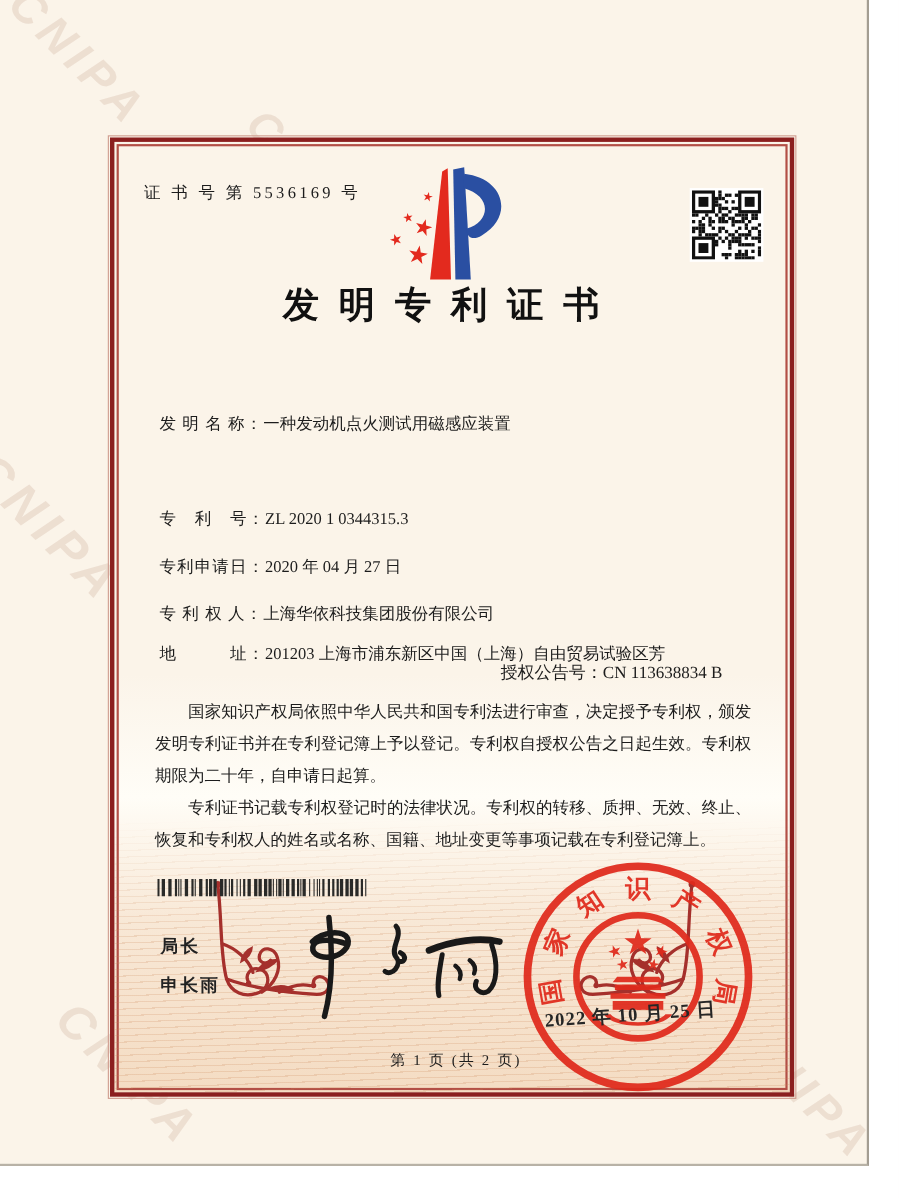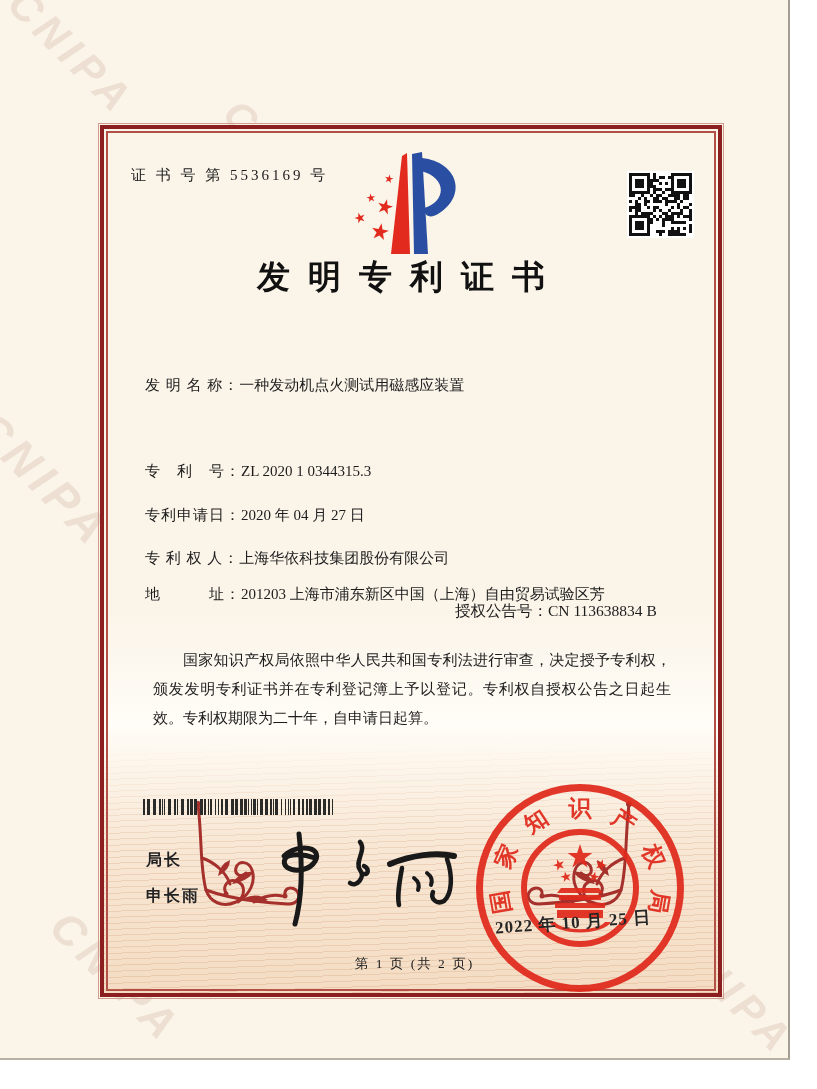--- a/index.html
+++ b/index.html
@@ -37,21 +37,21 @@
   .logo{position:absolute;left:338px;top:150px;}
   .qr{position:absolute;left:627px;top:171px;background:#fff;padding:2px;}
   .title{position:absolute;left:100px;top:255px;width:602px;text-align:center;
       font-size:33px;font-weight:bold;letter-spacing:18px;text-indent:18px;color:#111;}
   .frow{position:absolute;left:145px;font-size:15px;white-space:nowrap;margin-top:32px;}
   .frow .lbl{letter-spacing:1px;}
   .addr2{position:absolute;left:237px;font-size:15.5px;}
   .grant2{position:absolute;left:455px;font-size:15.5px;white-space:nowrap;}
   .paras{position:absolute;left:141px;top:634px;width:542px;font-size:15px;line-height:29px;
       text-align:justify;}
-  .paras p{margin:12px;text-indent:2em;}
+  .paras p{margin:0;text-indent:2em;}
   .barcode{position:absolute;left:143px;top:799px;}
   .sig-title{position:absolute;left:146px;top:850px;font-family:"Liberation Sans","DejaVu Sans",sans-serif;
       font-size:16px;font-weight:bold;color:#222;letter-spacing:2px;}
   .sig-name{position:absolute;left:146px;top:886px;font-family:"Liberation Sans","DejaVu Sans",sans-serif;
       font-size:16px;font-weight:bold;color:#222;letter-spacing:2px;}
   .signature{position:absolute;left:260px;top:822px;}
   
   .seal{position:absolute;left:476px;top:784px;width:208px;height:208px;opacity:0.93;}
   .seal-ring{position:absolute;inset:0;border:7px solid #e02a1c;border-radius:50%;}
   .seal-char{position:absolute;left:50%;top:50%;font-size:23px;font-weight:bold;color:#e02a1c;
@@ -301,20 +301,21 @@
       </div>
       <div class="frow" style="top:553px">
         <span class="lbl">地　　　址：</span><span>201203 上海市浦东新区中国（上海）自由贸易试验区芳</span>
       </div>
       <div class="grant2" style="top:601px">
         <span class="lbl">授权公告号：</span><span>CN 113638834 B</span>
       </div>
 
       <div class="paras">
         <p>国家知识产权局依照中华人民共和国专利法进行审查，决定授予专利权，颁发发明专利证书并在专利登记簿上予以登记。专利权自授权公告之日起生效。专利权期限为二十年，自申请日起算。</p>
+        <p>专利证书记载专利权登记时的法律状况。专利权的转移、质押、无效、终止、恢复和专利权人的姓名或名称、国籍、地址变更等事项记载在专利登记簿上。</p>
       </div>
 
       <svg class="barcode" id="barcode" width="192" height="16" viewBox="0 0 192 16">
           <rect x="0" y="0" width="2" height="16" fill="#2a2a28"></rect>
           <rect x="4" y="0" width="3" height="16" fill="#2a2a28"></rect>
           <rect x="10" y="0" width="3" height="16" fill="#2a2a28"></rect>
           <rect x="16" y="0" width="2" height="16" fill="#2a2a28"></rect>
           <rect x="19" y="0" width="1" height="16" fill="#2a2a28"></rect>
           <rect x="21" y="0" width="1" height="16" fill="#2a2a28"></rect>
           <rect x="25" y="0" width="3" height="16" fill="#2a2a28"></rect>

